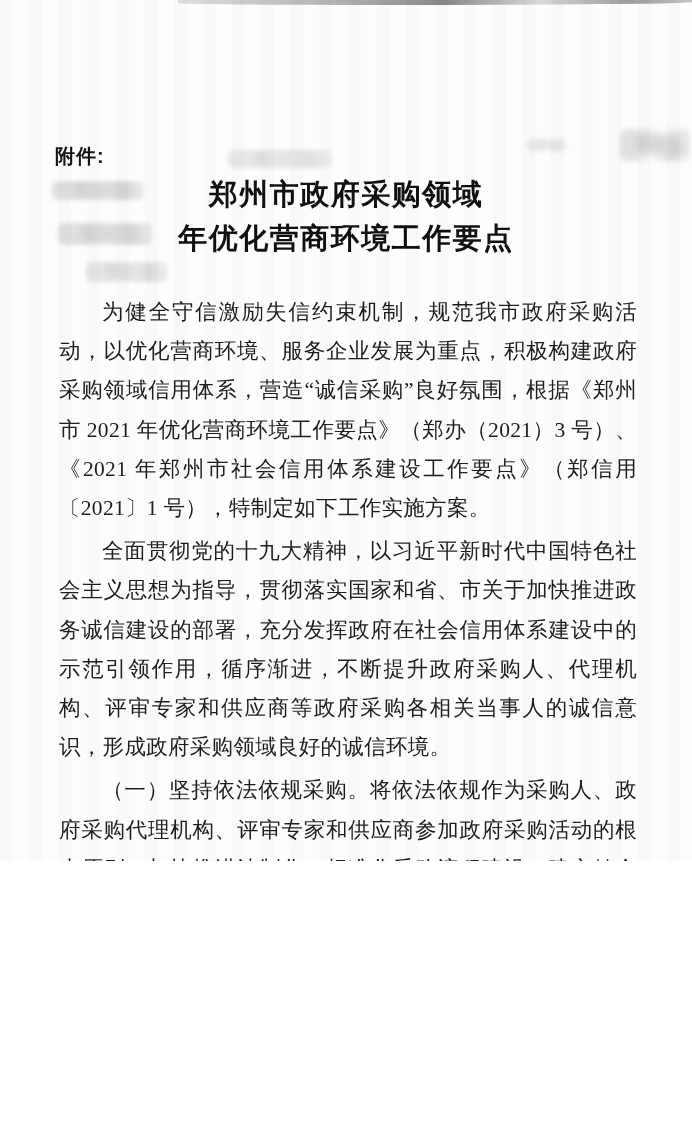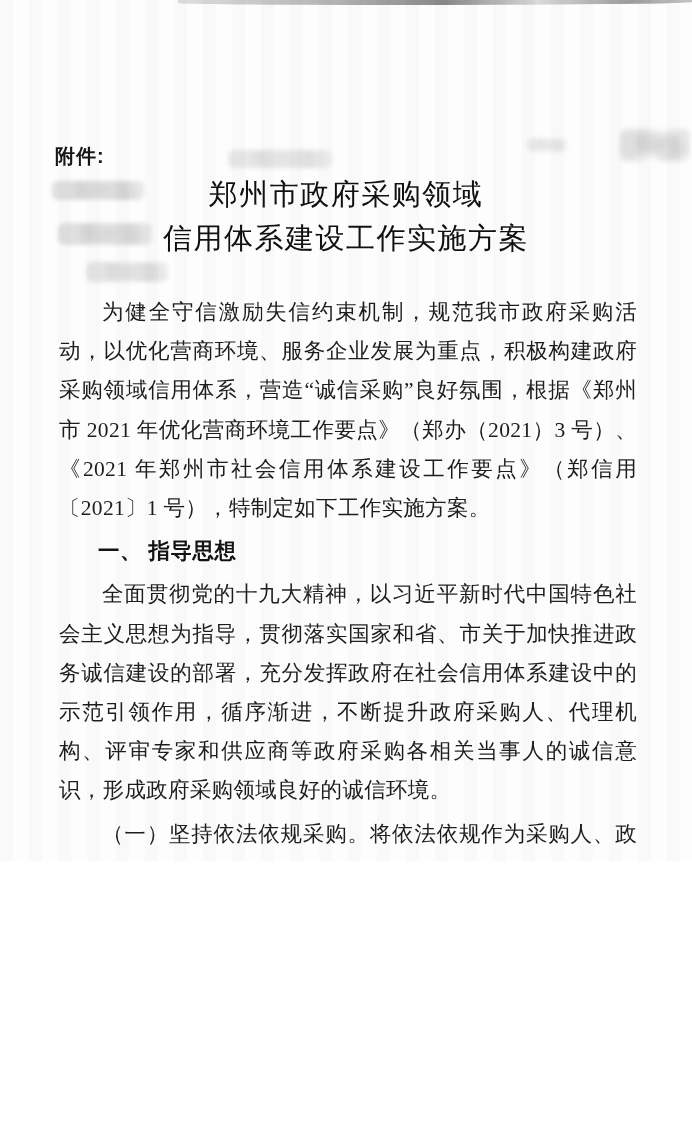--- a/index.html
+++ b/index.html
@@ -61,21 +61,21 @@
     letter-spacing: 1px;
     color: #161616;
   }
   .title {
     position: absolute;
     left: 0; top: 172px;
     width: 692px;
     margin: 0;
     text-align: center;
     font-family: "Liberation Serif", serif;
-    font-weight: 400;
+    font-weight: 700;
     font-size: 29px;
     line-height: 44px;
     letter-spacing: 1.5px;
     color: #101010;
   }
   .content {
     position: absolute;
     left: 55px; top: 289px;
     width: 586px;
   }
@@ -119,24 +119,23 @@
 
   <div class="ghost" style="left:620px; top:128px; width:70px; height:34px;"></div>
   <div class="ghost" style="left:527px; top:138px; width:40px; height:14px; opacity:0.35;"></div>
   <div class="ghost" style="left:228px; top:150px; width:104px; height:18px; opacity:0.4;"></div>
   <div class="ghost" style="left:52px; top:181px; width:92px; height:19px;"></div>
   <div class="ghost" style="left:58px; top:223px; width:94px; height:22px;"></div>
   <div class="ghost" style="left:86px; top:262px; width:82px; height:20px; opacity:0.45;"></div>
 
   <div class="attachment">附件:</div>
 
-  <h1 class="title"><span>郑州市政府采购领域</span><br><span>信用体系建设工作实施方案</span></h1>
+  <h1 class="title"><span>郑州市政府采购领域</span><br><span>年优化营商环境工作要点</span></h1>
 
   <div class="content">
     <p class="body-para">为健全守信激励失信约束机制，规范我市政府采购活动，以优化营商环境、服务企业发展为重点，积极构建政府采购领域信用体系，营造“诚信采购”良好氛围，根据《郑州市 2021 年优化营商环境工作要点》（郑办（2021）3 号）、《2021 年郑州市社会信用体系建设工作要点》（郑信用〔2021〕1 号），特制定如下工作实施方案。</p>
-    <h2 class="section-heading">一、 指导思想</h2>
     <p class="body-para">全面贯彻党的十九大精神，以习近平新时代中国特色社会主义思想为指导，贯彻落实国家和省、市关于加快推进政务诚信建设的部署，充分发挥政府在社会信用体系建设中的示范引领作用，循序渐进，不断提升政府采购人、代理机构、评审专家和供应商等政府采购各相关当事人的诚信意识，形成政府采购领域良好的诚信环境。</p>
     <p class="body-para">（一）坚持依法依规采购。将依法依规作为采购人、政府采购代理机构、评审专家和供应商参加政府采购活动的根本原则。加快推进法制化、标准化采购流程建设，建立健全统一的工作规则、严格的运行流程、科学的采购范本，将公开、公平、公</p>
   </div>
 
   <div class="page-number">— 3 —</div>
 
 </div>
 
 </body></html>

